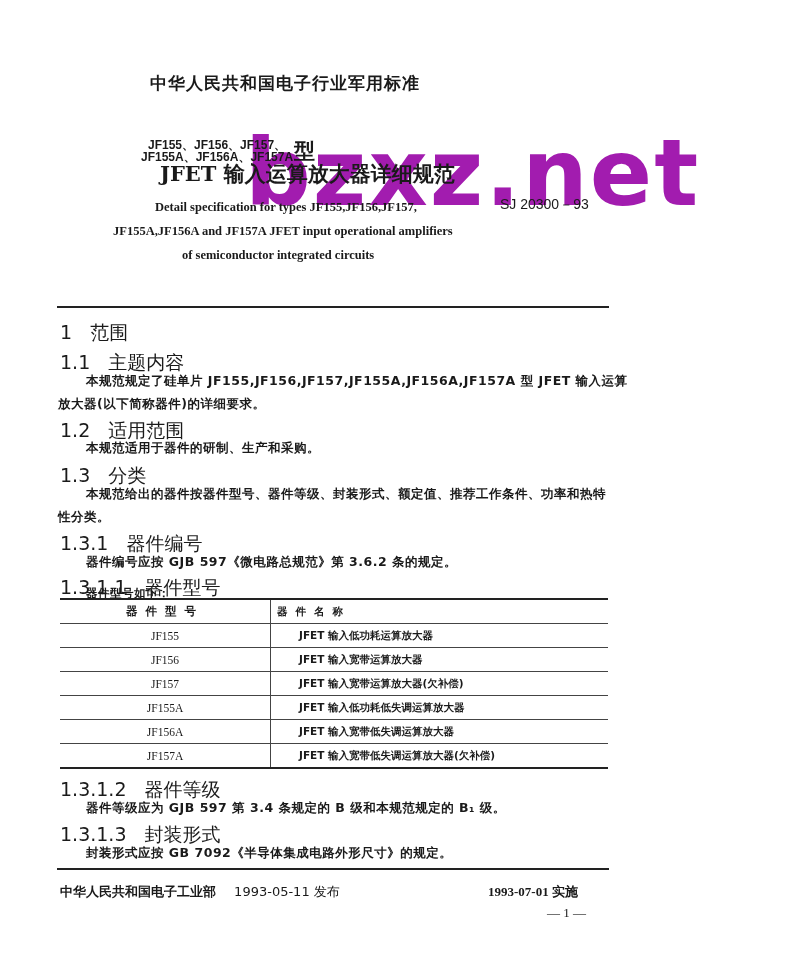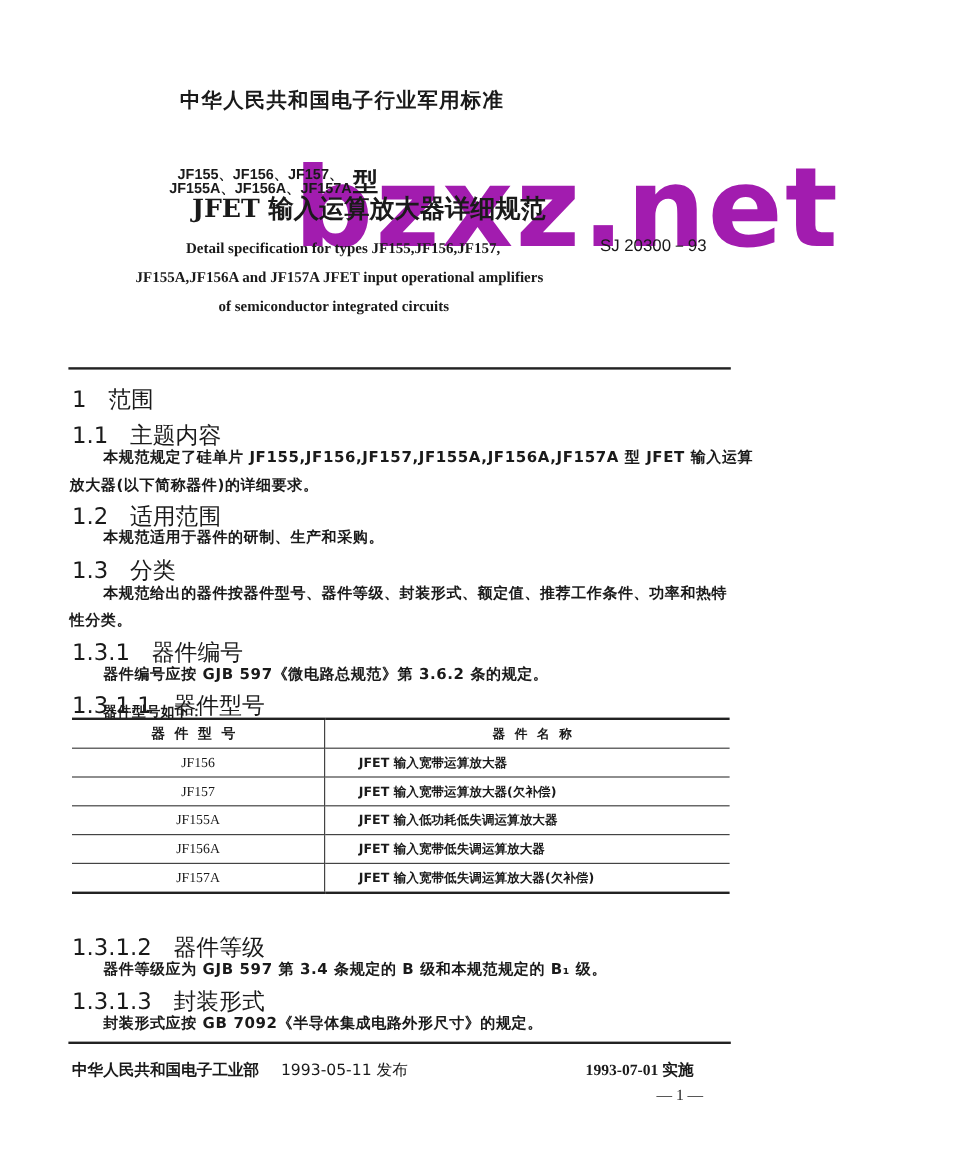--- a/index.html
+++ b/index.html
@@ -30,21 +30,21 @@
   .heading { font-family: "DejaVu Sans", "Liberation Sans", sans-serif; font-size: 19px; }
   .body-text { font-size: 12.5px; font-weight: bold; font-family: "DejaVu Sans", sans-serif; letter-spacing: 0.5px; }
 
   table.types { position: absolute; left: 60px; top: 598px; width: 548px; border-collapse: collapse; font-size: 11.5px; }
   table.types td, table.types th { height: 23px; padding: 0; border-bottom: 1px solid #444; }
   table.types th { font-weight: bold; font-family: "DejaVu Sans", sans-serif; letter-spacing: 8px; font-size: 11.5px; }
   table.types tr:first-child th { border-top: 2px solid #222; }
   table.types tr:last-child td { border-bottom: 2px solid #222; }
   table.types .c1 { width: 210px; text-align: center; border-right: 1px solid #444; font-family: "Liberation Serif", serif; }
   table.types .c2 { padding-left: 28px; text-align: left; font-family: "DejaVu Sans", sans-serif; font-weight: bold; font-size: 10.5px; }
-  table.types th.c2 { text-align: center; padding-left: 16px; }
+  table.types th.c2 { text-align: left; padding-left: 6px; }
 
   .footer-left { left: 60px; top: 883px; font-size: 13px; font-weight: bold; font-family: "DejaVu Sans", sans-serif; }
   .footer-right { left: 488px; top: 883px; font-size: 13px; font-weight: bold; font-family: Liberation Serif, serif; }
   .page-num { left: 547px; top: 905px; font-size: 13px; font-family: "Liberation Serif", serif; }
 </style>
 </head>
 <body>
 
 <div class="watermark">bzxz.net</div>
 
@@ -99,20 +99,24 @@
   </div>
   <div class="abs body-text" style="left:86px; top:586px; font-size:11.5px;">器件型号如下：</div>
 
   <table class="types">
     <tbody>
         <tr>
       <th class="c1">器件型号</th>
       <th class="c2">器件名称</th>
     </tr>
     <tr>
+      <td class="c1">JF155</td>
+      <td class="c2">JFET 输入低功耗运算放大器</td>
+    </tr>
+    <tr>
       <td class="c1">JF156</td>
       <td class="c2">JFET 输入宽带运算放大器</td>
     </tr>
     <tr>
       <td class="c1">JF157</td>
       <td class="c2">JFET 输入宽带运算放大器(欠补偿)</td>
     </tr>
     <tr>
       <td class="c1">JF155A</td>
       <td class="c2">JFET 输入低功耗低失调运算放大器</td>

